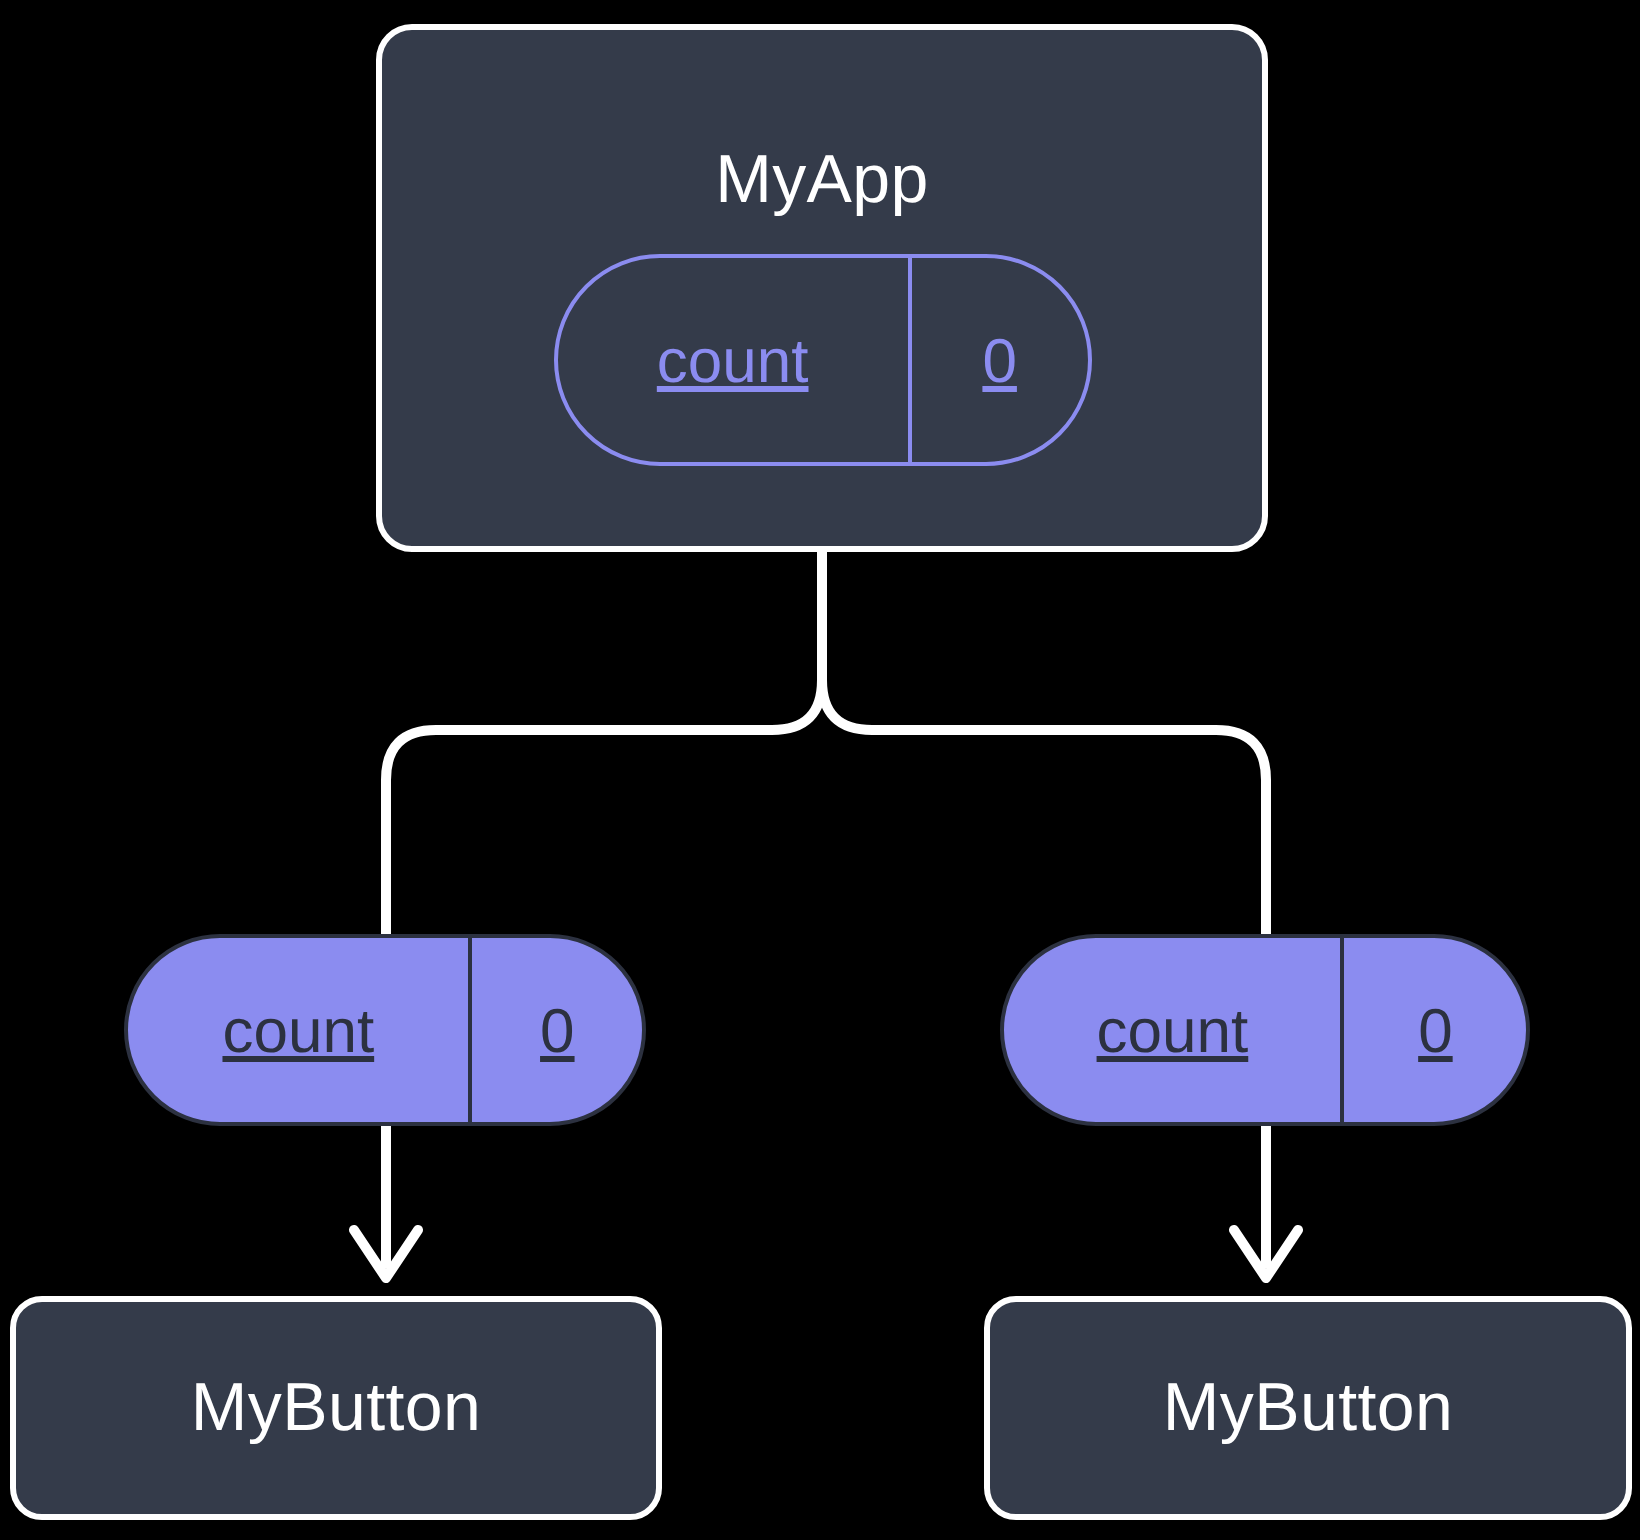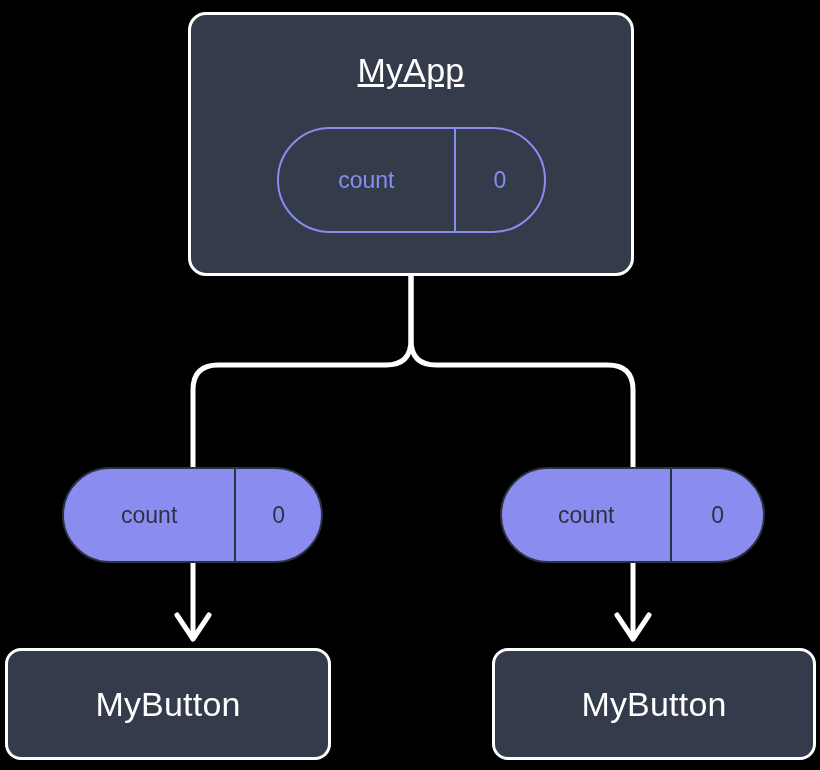--- a/index.html
+++ b/index.html
@@ -53,22 +53,21 @@
   
   #node-myapp {
     left: 188px;
     top: 12px;
     width: 446px;
     height: 264px;
     border-radius: 18px;
     justify-content: flex-start;
   }
   #node-myapp .widget-title {
-    margin-top: 38px;
-    text-decoration: underline;
+    margin-top: 58px;
   }
 
   
   .leaf-box {
     height: 112px;
     justify-content: center;
   }
   #node-mybutton-left {
     left: 5px;
     top: 648px;
@@ -87,23 +86,24 @@
     box-sizing: border-box;
     display: flex;
     align-items: stretch;
     z-index: 4;
   }
   .pill-key, .pill-val {
     display: flex;
     align-items: center;
     justify-content: center;
     box-sizing: border-box;
-    font-size: 23px;
+    font-size: 31px;
     line-height: 1;
     white-space: nowrap;
+    text-decoration: underline;
   }
 
   
   .state-pill.outlined {
     border: 2px solid #8b8cf0;
     border-radius: 999px;
     background: transparent;
   }
   .state-pill.outlined .pill-key,
   .state-pill.outlined .pill-val { color: #8b8cf0; }

